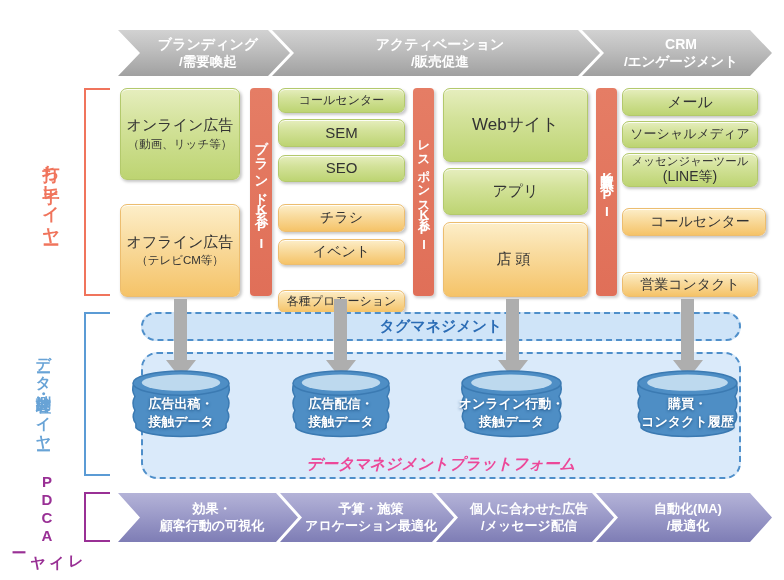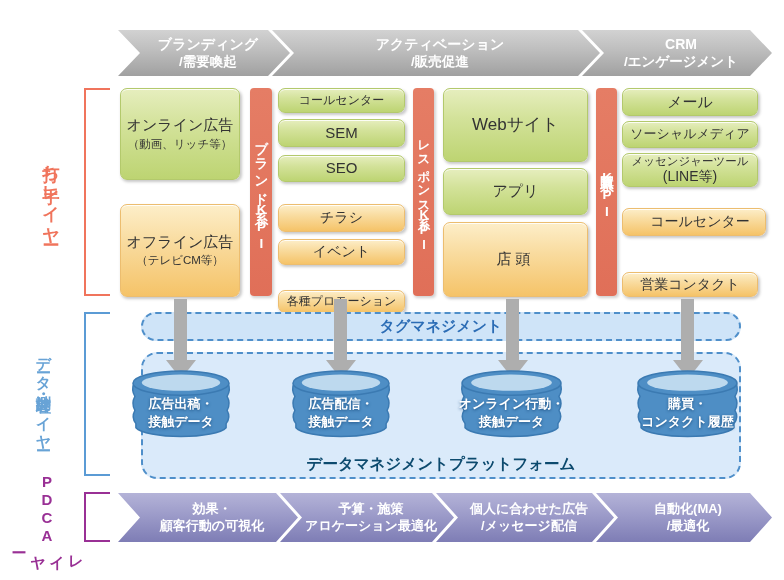--- a/index.html
+++ b/index.html
@@ -54,21 +54,21 @@
     background:#cfe4f8;border:2px dashed #4f8fca;border-radius:15px;
     display:flex;align-items:center;justify-content:center;
     color:#2b6cb5;font-weight:bold;font-size:15px;z-index:1;
   }
   .dmp{
     position:absolute;left:141px;top:352px;width:600px;height:127px;
     background:#daeafa;border:2px dashed #4f8fca;border-radius:16px;z-index:0;
   }
   .dmp-label{
     position:absolute;left:141px;top:454px;width:600px;text-align:center;
-    color:#0c4a6e;font-weight:bold;font-size:15.5px;z-index:2;
+    color:#ec4899;font-weight:bold;font-size:15.5px;z-index:2;font-style:italic;
   }
   .down-shaft{position:absolute;width:13px;height:62px;top:299px;background:#aeaeae;z-index:2;}
   .down-head{position:absolute;width:0;height:0;top:360px;border-left:15px solid transparent;
     border-right:15px solid transparent;border-top:19px solid #aeaeae;z-index:2;}
   .db{position:absolute;top:369px;height:87px;z-index:3;}
   .db svg{position:absolute;left:0;top:0;width:100%;height:100%;}
   .db .db-text{
     position:absolute;left:-16px;right:-16px;top:26px;text-align:center;color:#fff;font-weight:bold;
     font-size:13px;line-height:1.35;white-space:nowrap;text-shadow:0 1px 3px rgba(25,75,125,.9);
   }

